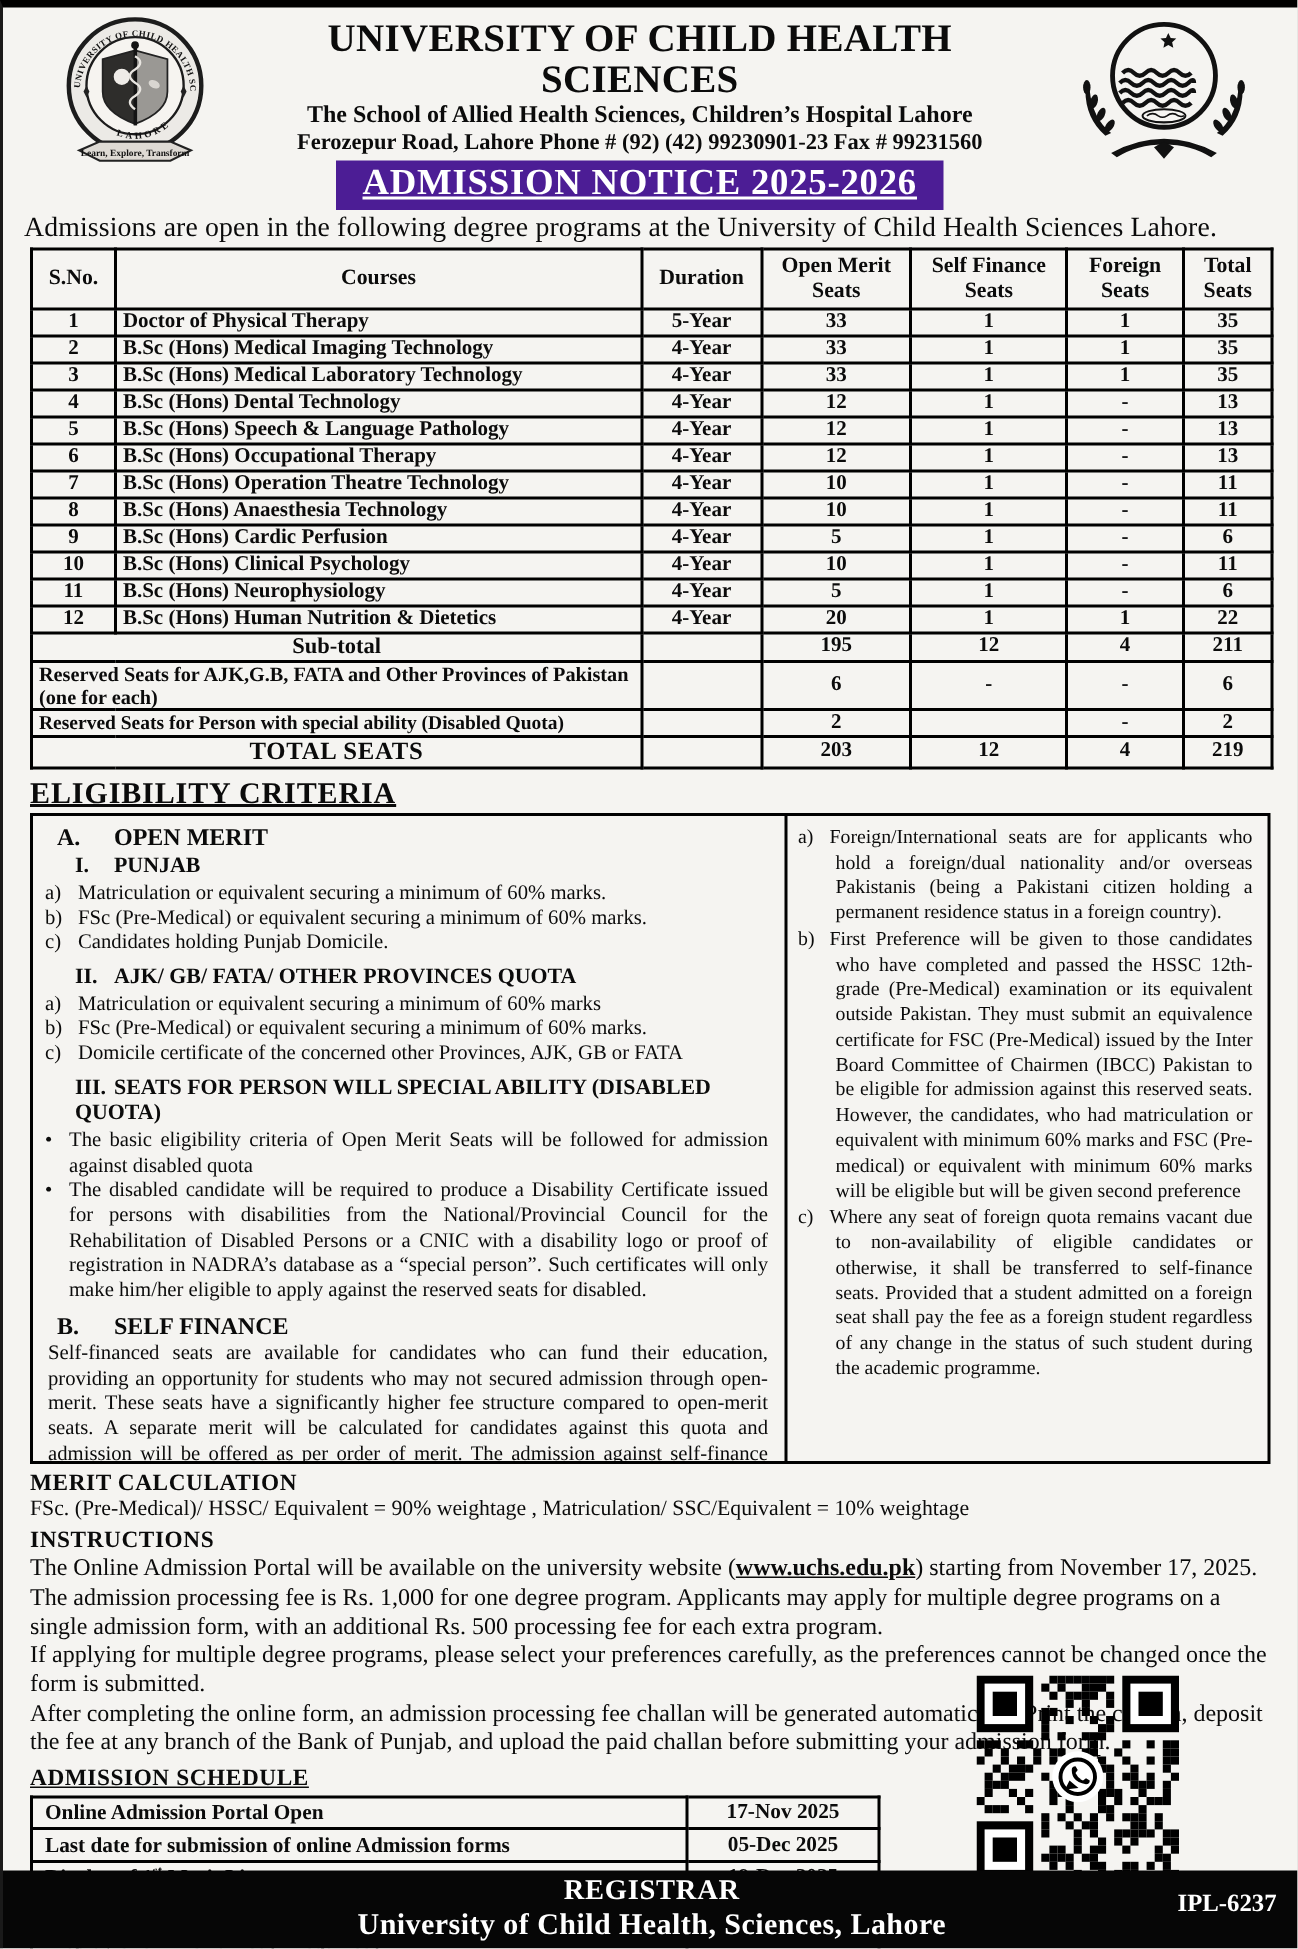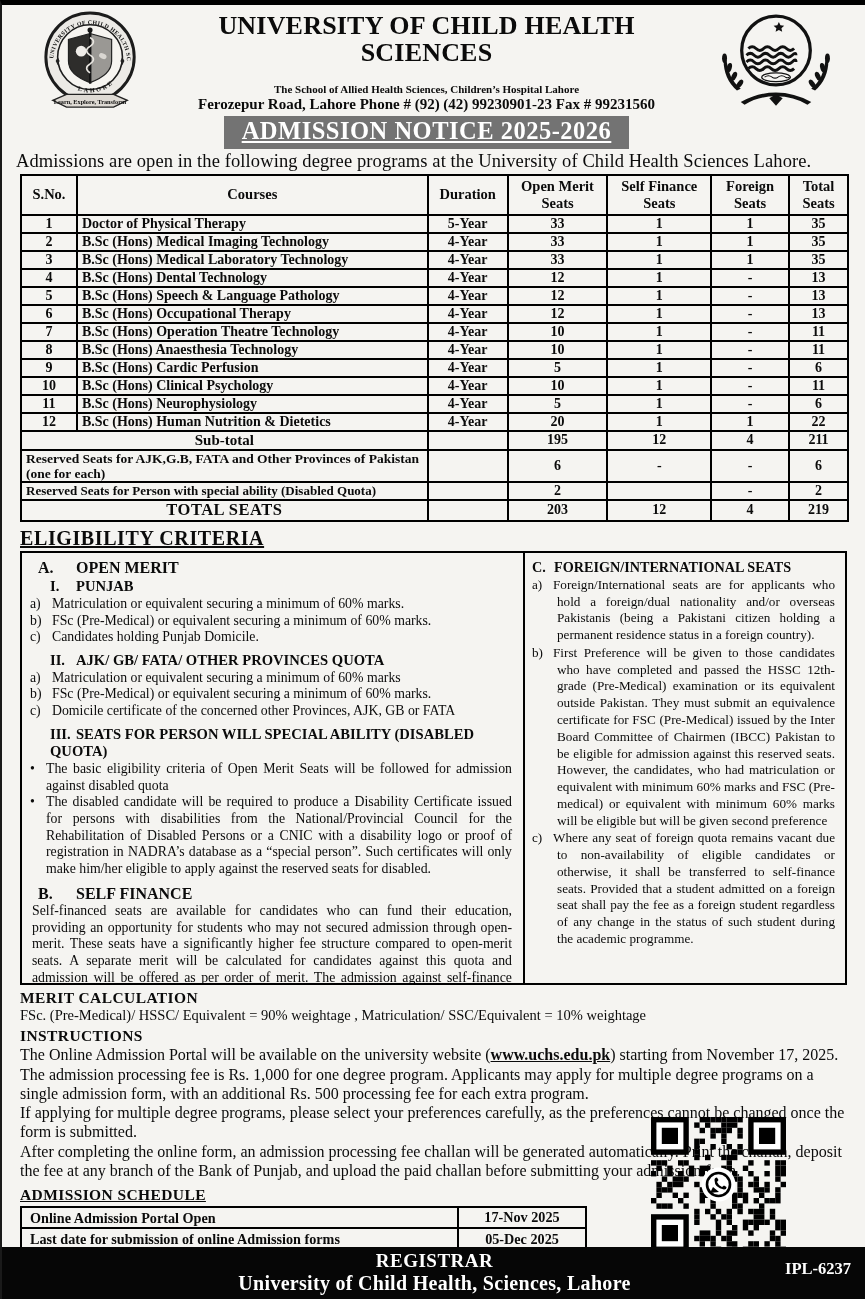--- a/index.html
+++ b/index.html
@@ -9,24 +9,24 @@
     background:#f5f4f1; color:#0b0b0b;
     font-family:"Liberation Serif", serif;
     border-top:5px solid #000; border-left:2px solid #1a1a1a;
     overflow:hidden;
   }
   
   .hdr { display:flex; align-items:flex-start; padding:5px 6px 0 6px; }
   .crest { width:132px; height:106px; flex:0 0 auto; margin-left:18px; }
   .hdr-center { flex:1; text-align:center; padding-top:2px; }
   .uni-title { font-size:26px; font-weight:bold; letter-spacing:.2px; line-height:1.05; }
-  .school-line { font-size:11px; font-weight:bold; margin-top:16px; }
+  .school-line { font-size:16px; font-weight:bold; margin-top:1px; }
   .contact-line { font-size:15px; font-weight:bold; margin-top:1px; }
   .notice-banner {
-    display:inline-block; background:#737373; color:#fff;
+    display:inline-block; background:#4c1d95; color:#fff;
     font-size:24.5px; font-weight:bold; letter-spacing:.5px;
     padding:1px 18px 4px 18px; margin-top:3px;
     text-decoration:underline;
   }
   .emblem { width:162px; height:102px; flex:0 0 auto; margin-right:2px; }
   .intro-line { font-size:18.5px; margin:2px 8px 2px 14px; letter-spacing:.1px; }
 
   
   table.seats { border-collapse:collapse; margin:1px 18px 0 18px; width:829px;
     font-weight:bold; font-size:14px; }
@@ -383,23 +383,20 @@
             <span class="bu">•</span><span>The disabled candidate will be required to produce a Disability Certificate issued for persons with disabilities from the National/Provincial Council for the Rehabilitation of Disabled Persons or a CNIC with a disability logo or proof of registration in NADRA’s database as a “special person”. Such certificates will only make him/her eligible to apply against the reserved seats for disabled.</span>
           </div>
         </div>
       <div class="crit-h lvl-a mt">
         <span class="hlab">B.</span><span>SELF FINANCE</span>
       </div>
       <div class="para">Self-financed seats are available for candidates who can fund their education, providing an opportunity for students who may not secured admission through open-merit. These seats have a significantly higher fee structure compared to open-merit seats. A separate merit will be calculated for candidates against this quota and admission will be offered as per order of merit. The admission against self-finance seats is not transferable to open merit seats.</div>
 
     </div>
     <div class="elig-right">
-      <div class="crit-h lvl-c">
-        <span class="hlab">C.</span><span>FOREIGN/INTERNATIONAL SEATS</span>
-      </div>
       <div>
 
           <div class="fr-item">
             <span class="ky">a)</span><span>Foreign/International seats are for applicants who hold a foreign/dual nationality and/or overseas Pakistanis (being a Pakistani citizen holding a permanent residence status in a foreign country).</span>
           </div>
 
           <div class="fr-item">
             <span class="ky">b)</span><span>First Preference will be given to those candidates who have completed and passed the HSSC 12th-grade (Pre-Medical) examination or its equivalent outside Pakistan. They must submit an equivalence certificate for FSC (Pre-Medical) issued by the Inter Board Committee of Chairmen (IBCC) Pakistan to be eligible for admission against this reserved seats. However, the candidates, who had matriculation or equivalent with minimum 60% marks and FSC (Pre-medical) or equivalent with minimum 60% marks will be eligible but will be given second preference</span>
           </div>
 

